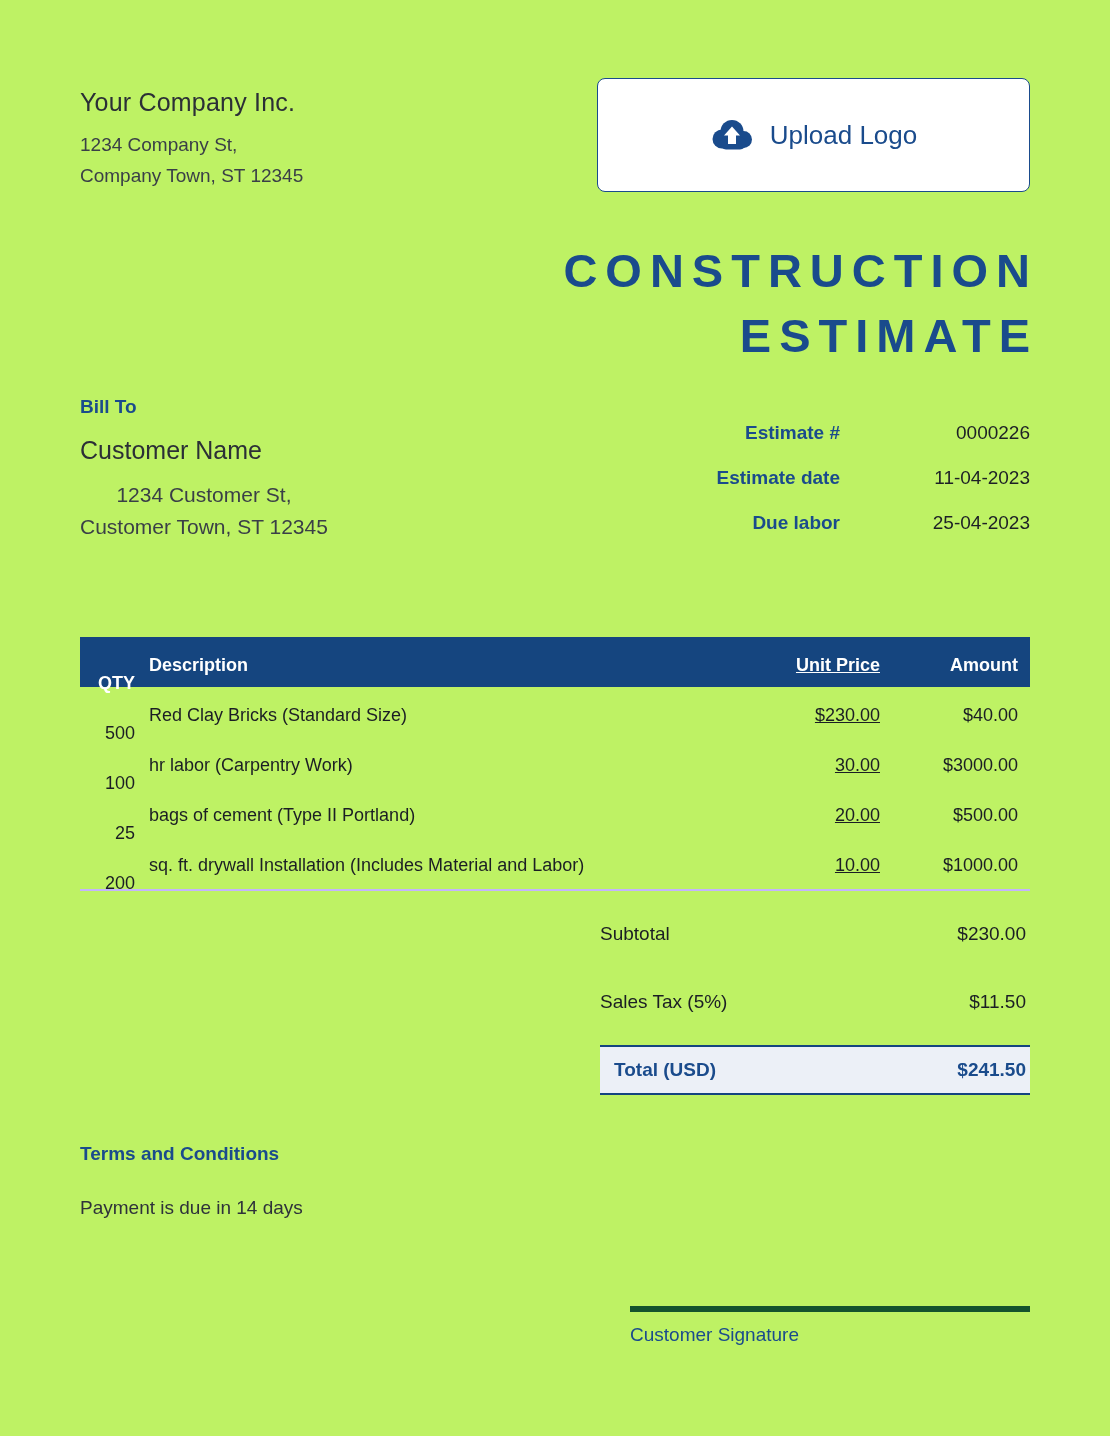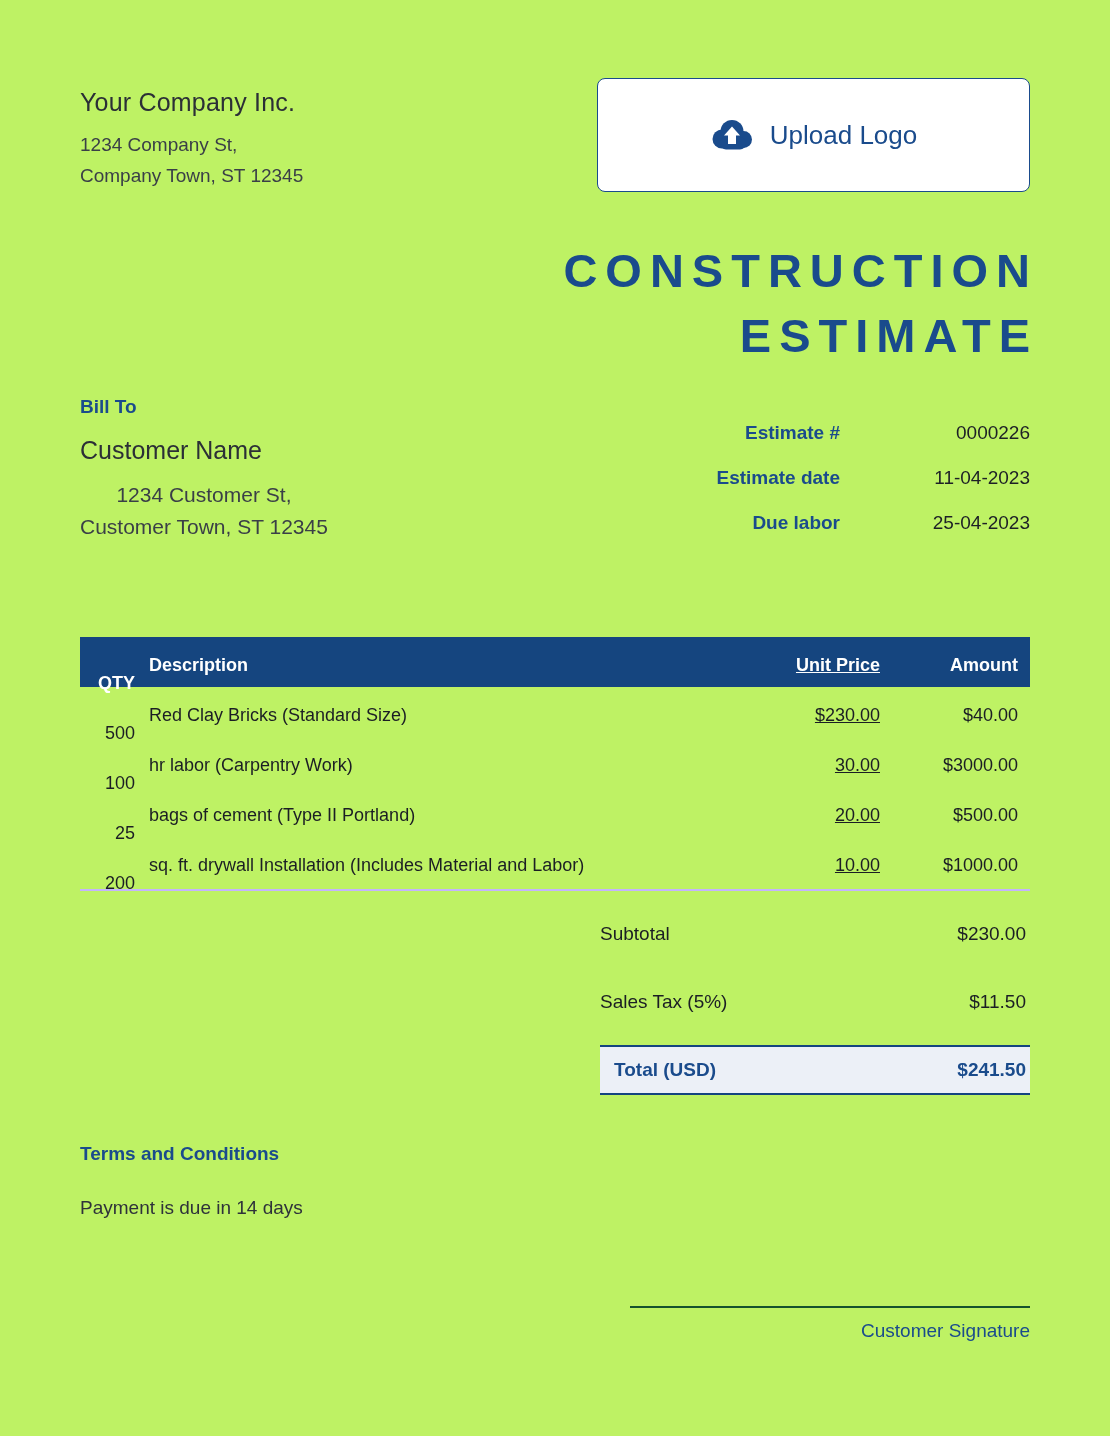--- a/index.html
+++ b/index.html
@@ -100,22 +100,22 @@
   .terms { margin-top: 48px; }
   .terms-title { font-size: 19px; font-weight: 700; color: #1a4b8c; }
   .terms-line { font-size: 19px; color: #2e323a; margin-top: 31px; line-height: 24px; }
 
   
   .signature {
     position: absolute;
     left: 630px;
     top: 1306px;
     width: 400px;
-    border-top: 2px solid #14532d;
-    text-align: right;
+    border-top: 6px solid #14532d;
+    text-align: left;
   }
   .signature-label { display: inline-block; margin-top: 12px; font-size: 19px; color: #1a4b8c; }
 </style>
 </head>
 <body>
 
 <div class="page">
 
   <div class="top-row">
     <div class="company-block">

